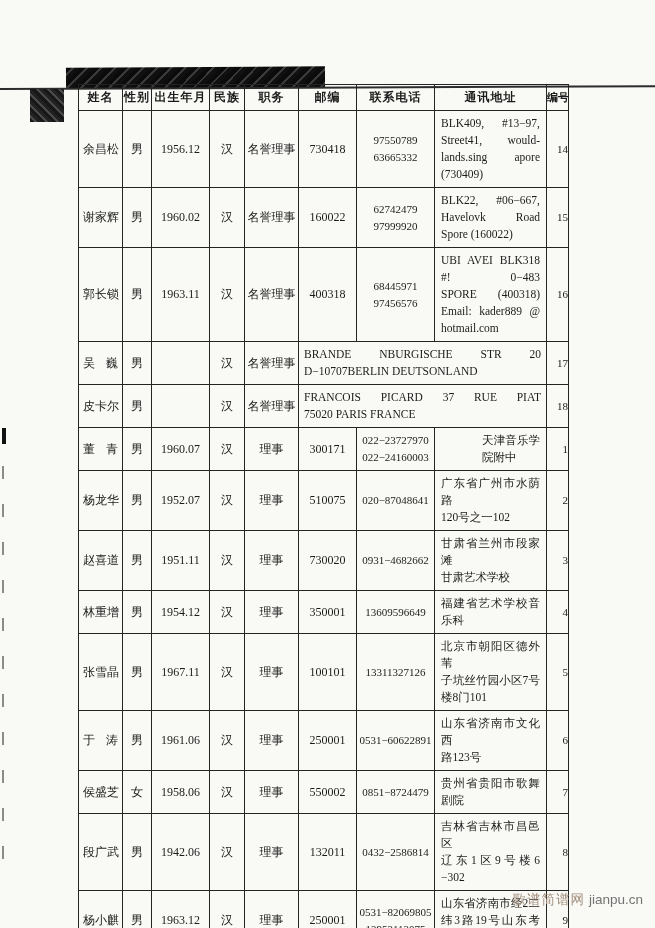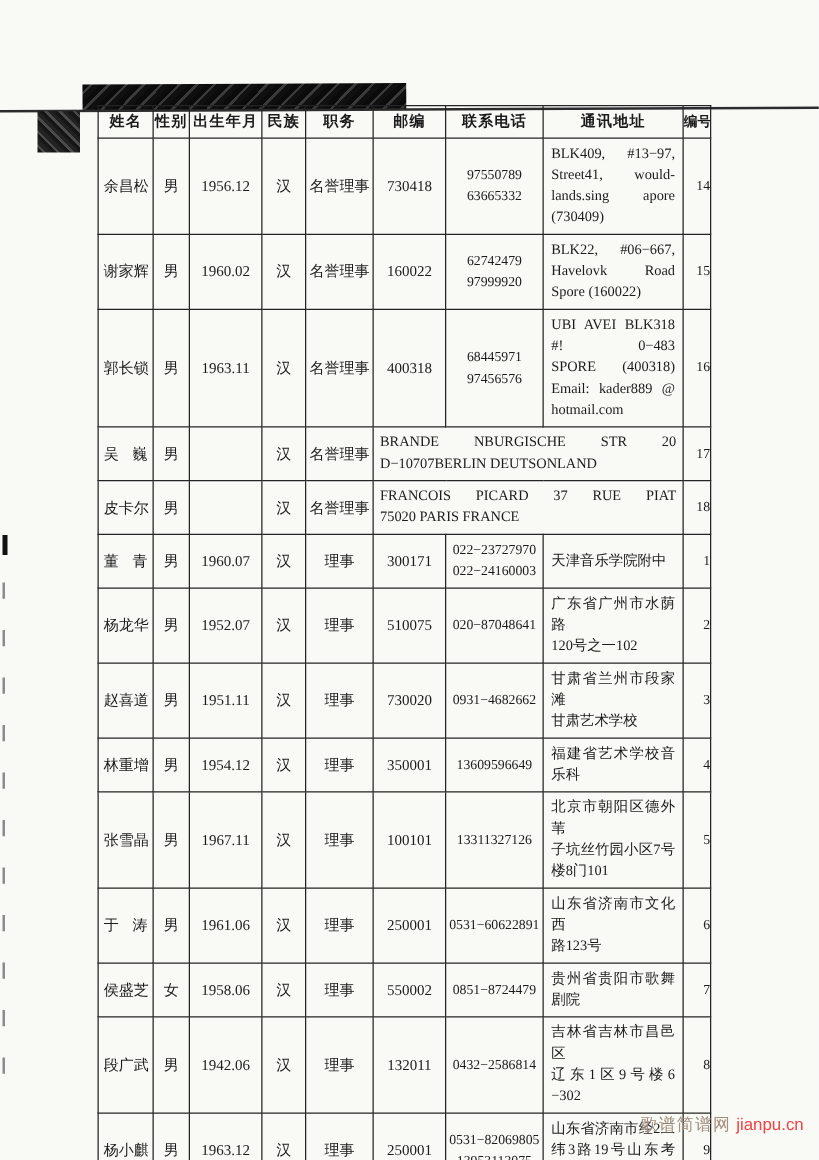--- a/index.html
+++ b/index.html
@@ -48,35 +48,35 @@
   .members td.cell-name{
     text-align:justify;text-align-last:justify;padding:4px 4px;white-space:nowrap;
   }
   .members td.cell-phone{font-size:11px;}
   .members td.cell-phone .line{white-space:nowrap;font-family:Liberation Serif, serif;}
   .members td.cell-addr{
     font-size:11.5px;padding:4px 6px;text-align:justify;
   }
   .members td.cell-addr .line{text-align:justify;text-align-last:justify;}
   .members td.cell-addr .line:last-child{text-align-last:left;}
-  .members td.cell-addr .line:only-child{text-align-last:left;}
+  .members td.cell-addr .line:only-child{text-align-last:left;margin-left:41px;}
   .members td.cell-merged{
     font-size:11.5px;padding:4px 5px;text-align:left;
   }
   .members td.cell-merged .line{text-align:justify;text-align-last:justify;}
   .members td.cell-merged .line:last-child{text-align-last:left;}
   .members td.cell-no{font-size:11px;padding:0;text-align:right;}
   
   .watermark{
     position:absolute;right:12px;top:891px;
     font-family:"Liberation Sans","DejaVu Sans",sans-serif;
     font-size:13.5px;letter-spacing:1px;
   }
   .watermark .wm-name{color:#a38f7d;}
-  .watermark .wm-url{color:#ef4444;margin-left:4px;letter-spacing:0;}
+  .watermark .wm-url{color:#737373;margin-left:4px;letter-spacing:0;}
 </style>
 </head>
 <body>
 
 <div class="page">
 
   <div class="redaction-bar"></div>
   <div class="top-rule"></div>
   <div class="ink-blob"></div>
   <div class="spine-marks">

